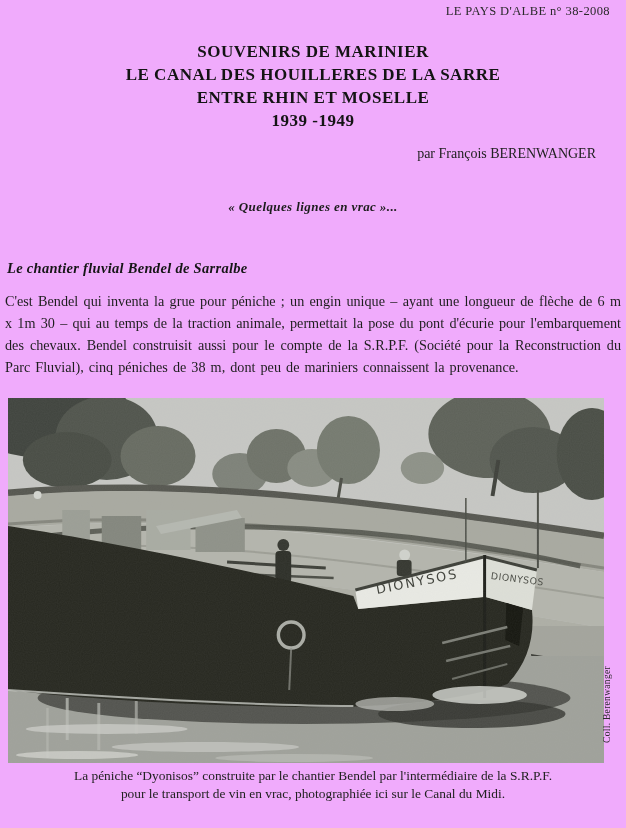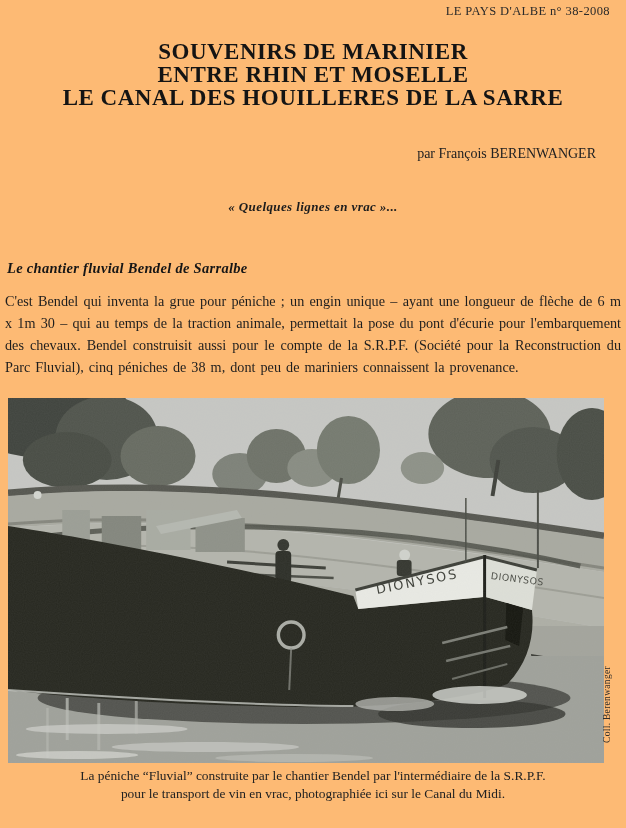--- a/index.html
+++ b/index.html
@@ -5,35 +5,35 @@
   html,body{margin:0;padding:0;}
   body{
     background:#e9e9e6;
     font-family:"Liberation Serif", serif;
     -webkit-font-smoothing:antialiased;
   }
   .page{
     position:relative;
     width:626px;height:828px;
     margin:0 auto;
-    background:#fdba74;
+    background:#f0abfc;
     color:#1b1b1b;
     overflow:hidden;
   }
   .journal-header{
     position:absolute;top:4px;right:16px;
     font-size:12.5px;letter-spacing:.4px;color:#2a2a2a;
   }
   .title-block{
     position:absolute;top:40px;left:0;width:100%;
     text-align:center;
   }
   .title-line{
     display:block;
-    font-size:23px;font-weight:bold;line-height:23px;
+    font-size:17px;font-weight:bold;line-height:23px;
     letter-spacing:.5px;color:#141414;
   }
   .byline{
     position:absolute;top:146px;right:30px;
     font-size:14px;color:#222;
   }
   .pull-quote{
     position:absolute;top:199px;left:0;width:100%;
     text-align:center;
     font-size:13px;font-weight:bold;font-style:italic;
@@ -73,22 +73,23 @@
 </style>
 </head>
 <body>
 
 <div class="page">
 
   <div class="journal-header">LE PAYS D'ALBE n° 38-2008</div>
 
   <div class="title-block">
     <span class="title-line">SOUVENIRS DE MARINIER</span>
+    <span class="title-line">LE CANAL DES HOUILLERES DE LA SARRE</span>
     <span class="title-line">ENTRE RHIN ET MOSELLE</span>
-    <span class="title-line">LE CANAL DES HOUILLERES DE LA SARRE</span>
+    <span class="title-line">1939 -1949</span>
   </div>
 
   <div class="byline">par François BERENWANGER</div>
 
   <div class="pull-quote">« Quelques lignes en vrac »...</div>
 
   <div class="section-heading">Le chantier fluvial Bendel de Sarralbe</div>
 
   <div class="body-paragraph">C'est Bendel qui inventa la grue pour péniche ; un engin unique – ayant une longueur de flèche de 6 m x 1m 30 – qui au temps de la traction animale, permettait la pose du pont d'écurie pour l'embarquement des chevaux. Bendel construisit aussi pour le compte de la S.R.P.F. (Société pour la Reconstruction du Parc Fluvial), cinq péniches de 38 m, dont peu de mariniers connaissent la provenance.</div>
 
@@ -204,17 +205,17 @@
         <ellipse cx="392" cy="306" rx="40" ry="7" fill="#c3c5bf" opacity="0.7"></ellipse>
       </g>
 
       <rect x="0" y="0" width="604" height="365" filter="url(#grain)"></rect>
     </svg>
   </div>
 
   <div class="photo-credit">Coll. Berenwanger</div>
 
   <div class="caption-block">
-    <span class="caption-line">La péniche “Fluvial” construite par le chantier Bendel par l'intermédiaire de la S.R.P.F.</span>
+    <span class="caption-line">La péniche “Dyonisos” construite par le chantier Bendel par l'intermédiaire de la S.R.P.F.</span>
     <span class="caption-line">pour le transport de vin en vrac, photographiée ici sur le Canal du Midi.</span>
   </div>
 
 </div>
 
 </body></html>

